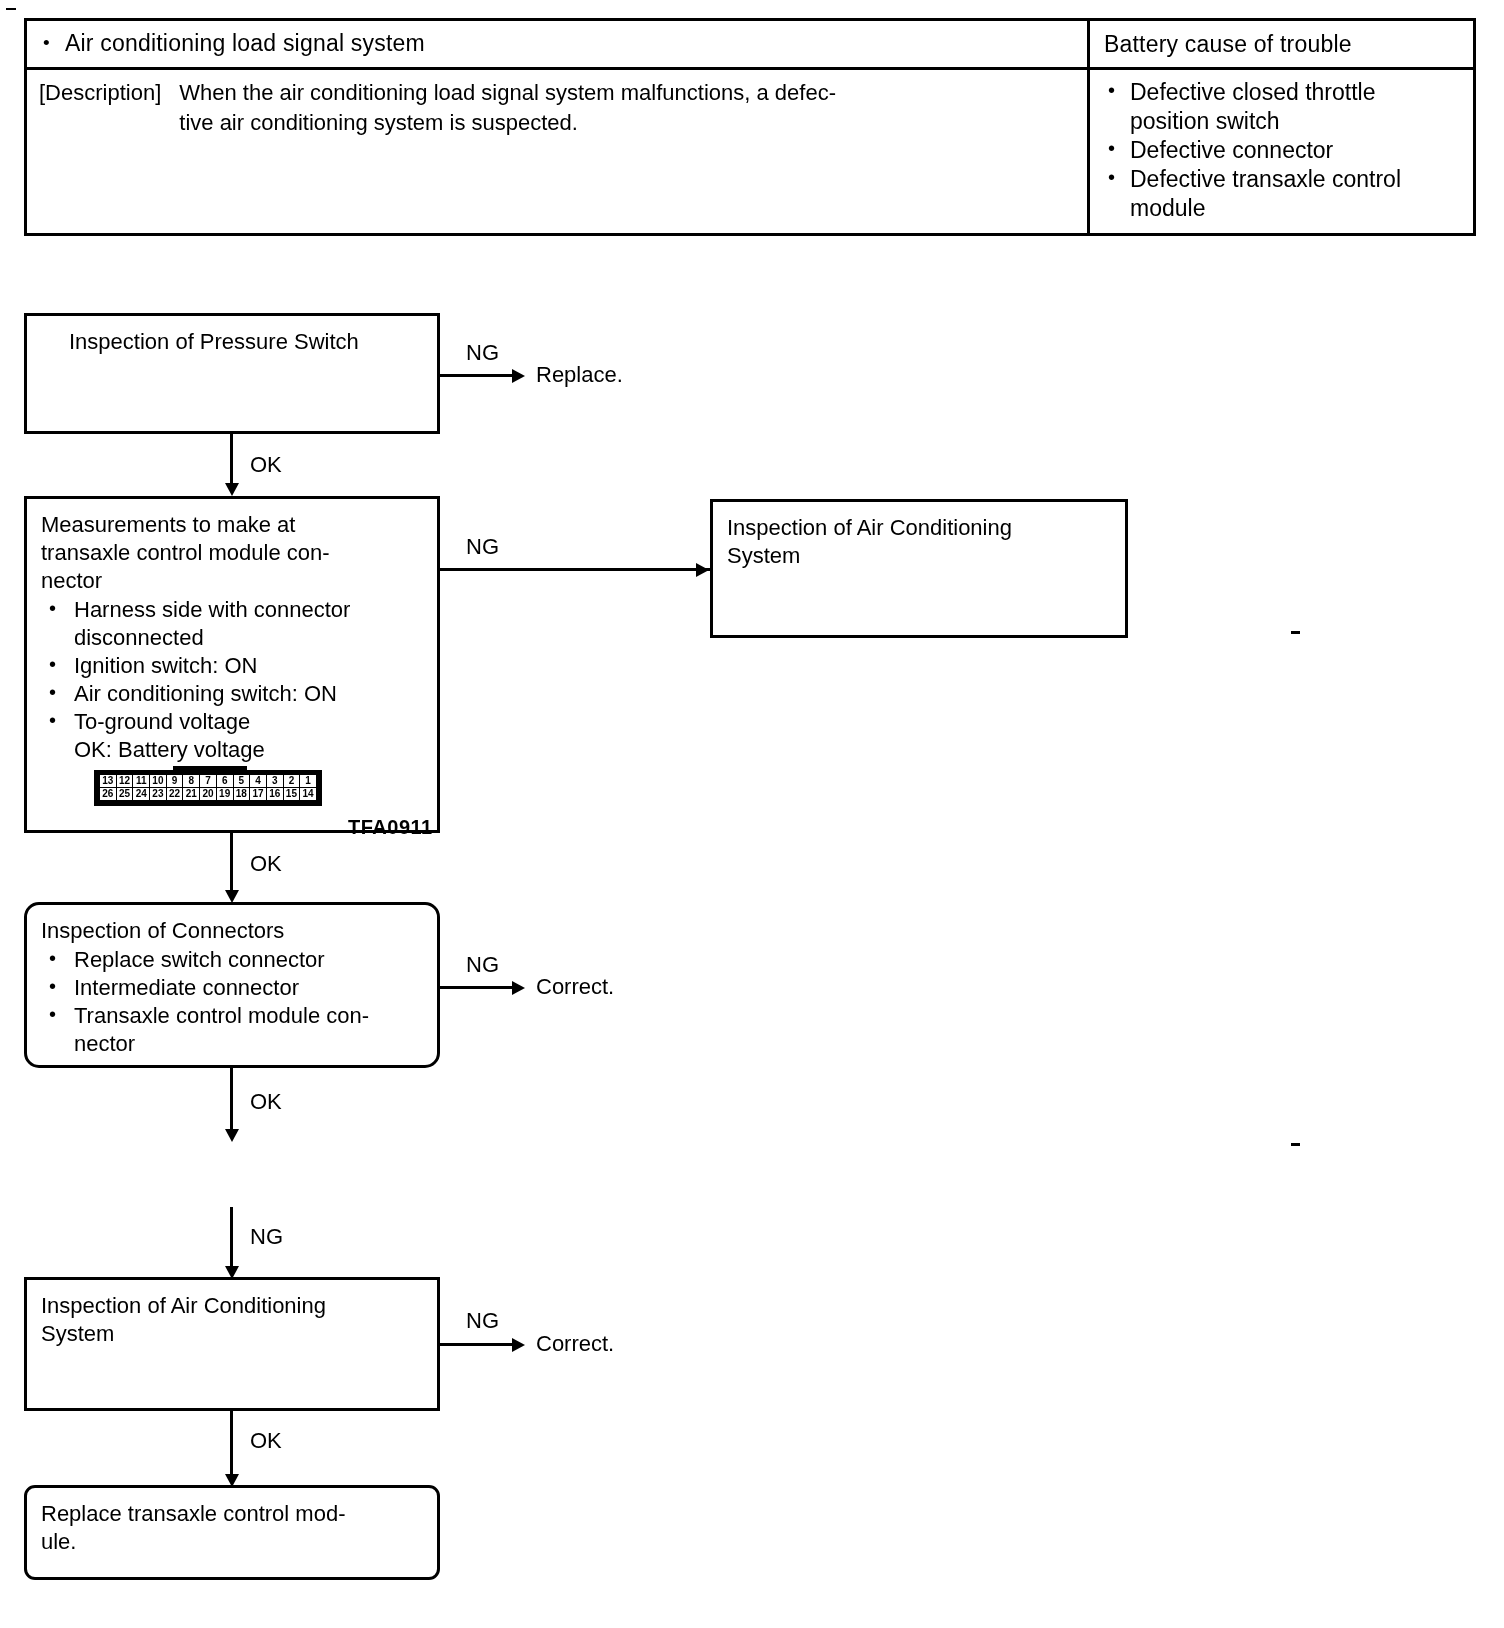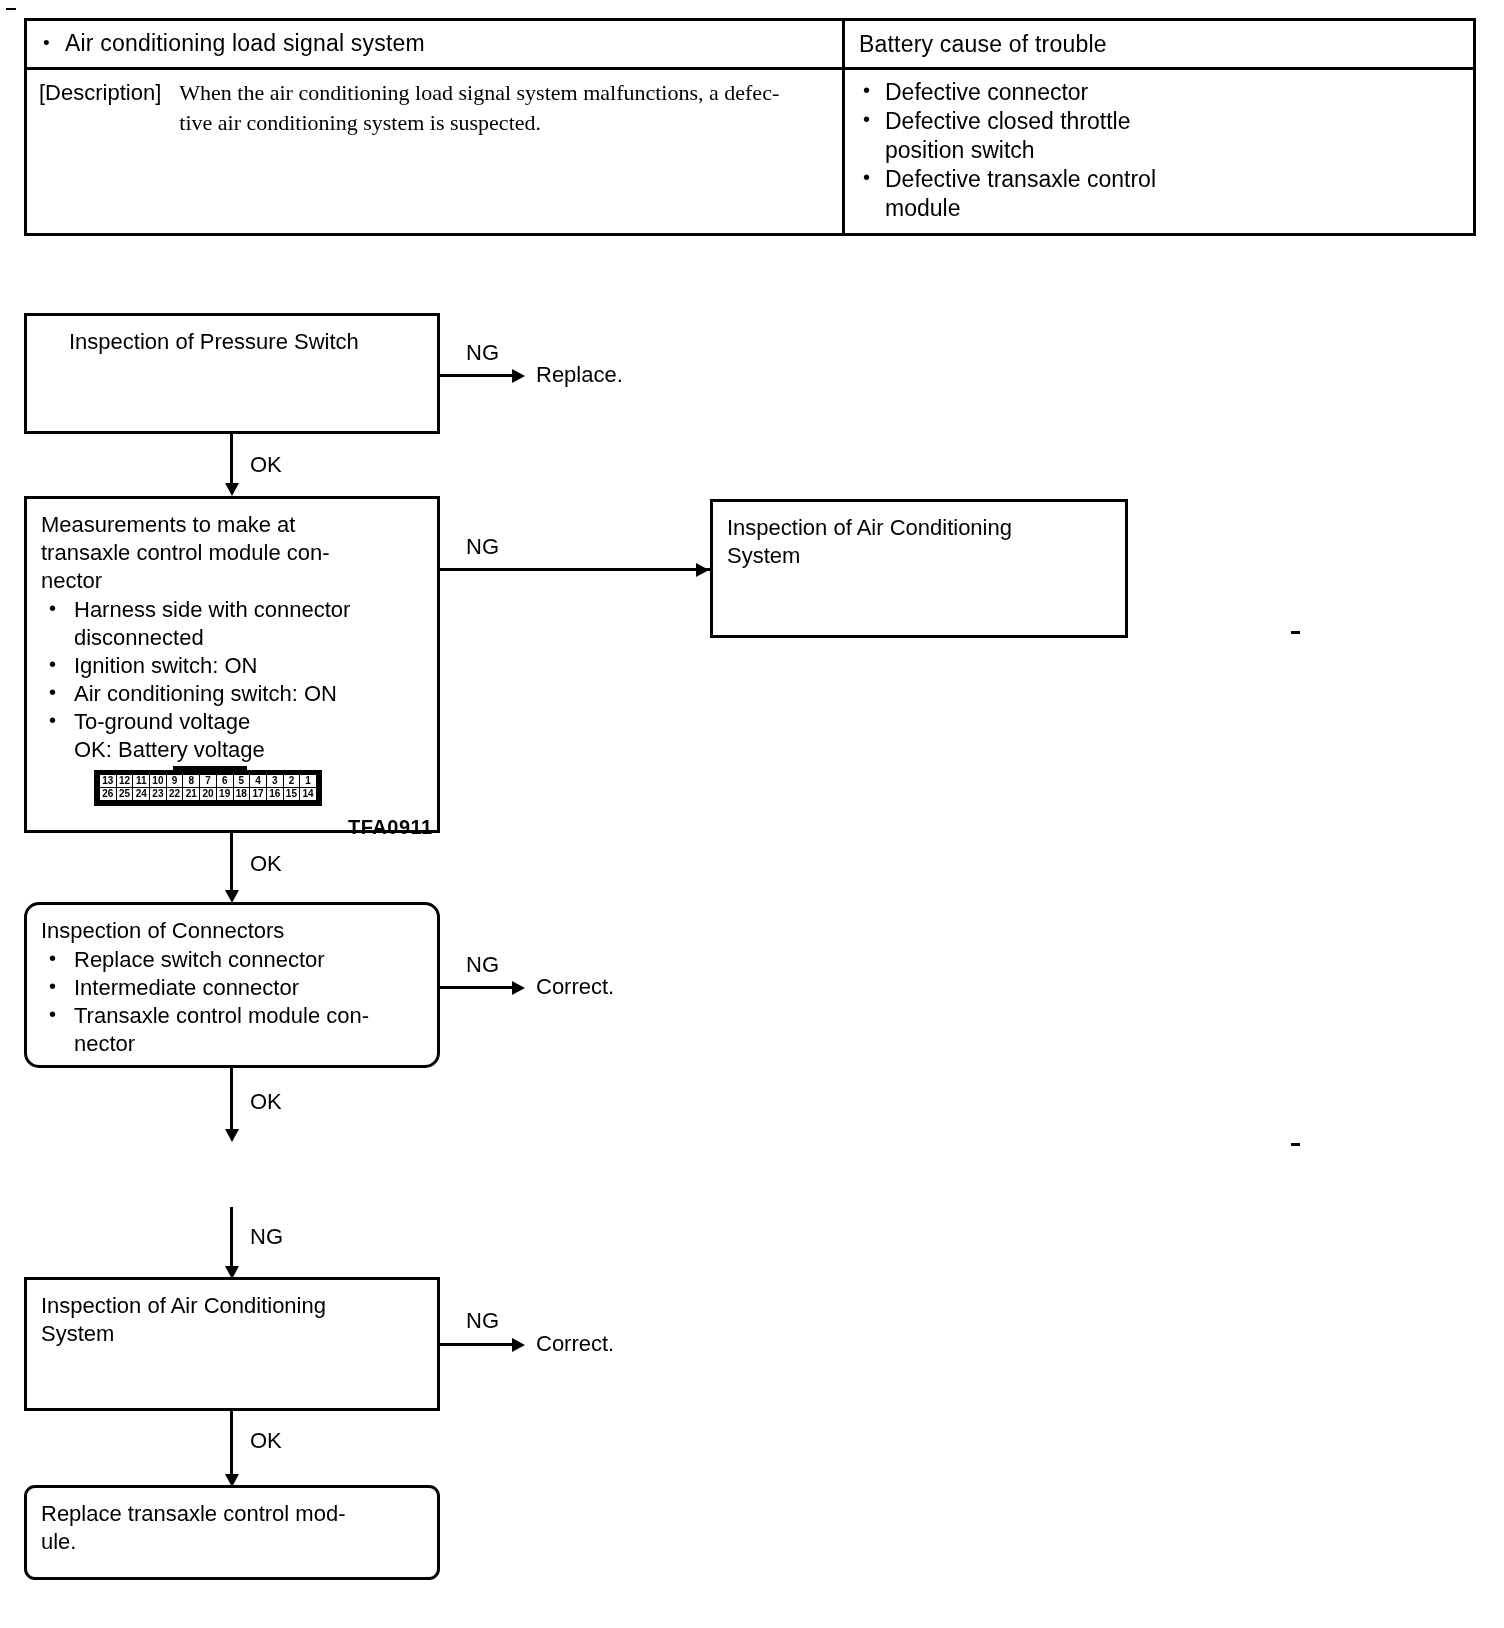--- a/index.html
+++ b/index.html
@@ -31,21 +31,21 @@
   .trow {
     display: flex;
     align-items: stretch;
   }
   .trow.header-row .tcell-left,
   .trow.header-row .tcell-right {
     padding-top: 8px;
     padding-bottom: 8px;
   }
   .tcell-left {
-    width: 818px;
+    width: 1063px;
     box-sizing: border-box;
     padding: 8px 10px 8px 12px;
     border-right: 3px solid #000;
   }
   .tcell-right {
     flex: 1;
     box-sizing: border-box;
     padding: 8px 10px 10px 14px;
   }
   .divider-row {
@@ -75,21 +75,20 @@
     font-size: 22px;
     line-height: 30px;
     min-height: 146px;
   }
   .desc-label {
     white-space: nowrap;
     padding-right: 18px;
   }
   .desc-body {
     max-width: 830px;
-    font-family: Liberation Serif, serif;
   }
   .cause-list {
     font-size: 23px;
     line-height: 29px;
   }
   .cause-item {
     position: relative;
     padding-left: 26px;
     margin-bottom: 0px;
   }
@@ -248,23 +247,23 @@
     <div class="trow">
       <div class="tcell-left">
         <div class="desc-block">
           <div class="desc-label">[Description]</div>
           <div class="desc-body title" style="white-space:pre-line;">When the air conditioning load signal system malfunctions, a defec-
 tive air conditioning system is suspected.</div>
         </div>
       </div>
       <div class="tcell-right">
         <div class="cause-list">
-          <div class="cause-item" style="white-space:pre-line;">Defective connector</div>
           <div class="cause-item" style="white-space:pre-line;">Defective closed throttle
 position switch</div>
+          <div class="cause-item" style="white-space:pre-line;">Defective connector</div>
           <div class="cause-item" style="white-space:pre-line;">Defective transaxle control
 module</div>
         </div>
       </div>
     </div>
   </div>
 
   <div class="fbox" style="left:24px; top:313px; width:416px; height:121px;padding-left:42px;">
     <div class="title">Inspection of Pressure Switch</div>
   </div>

